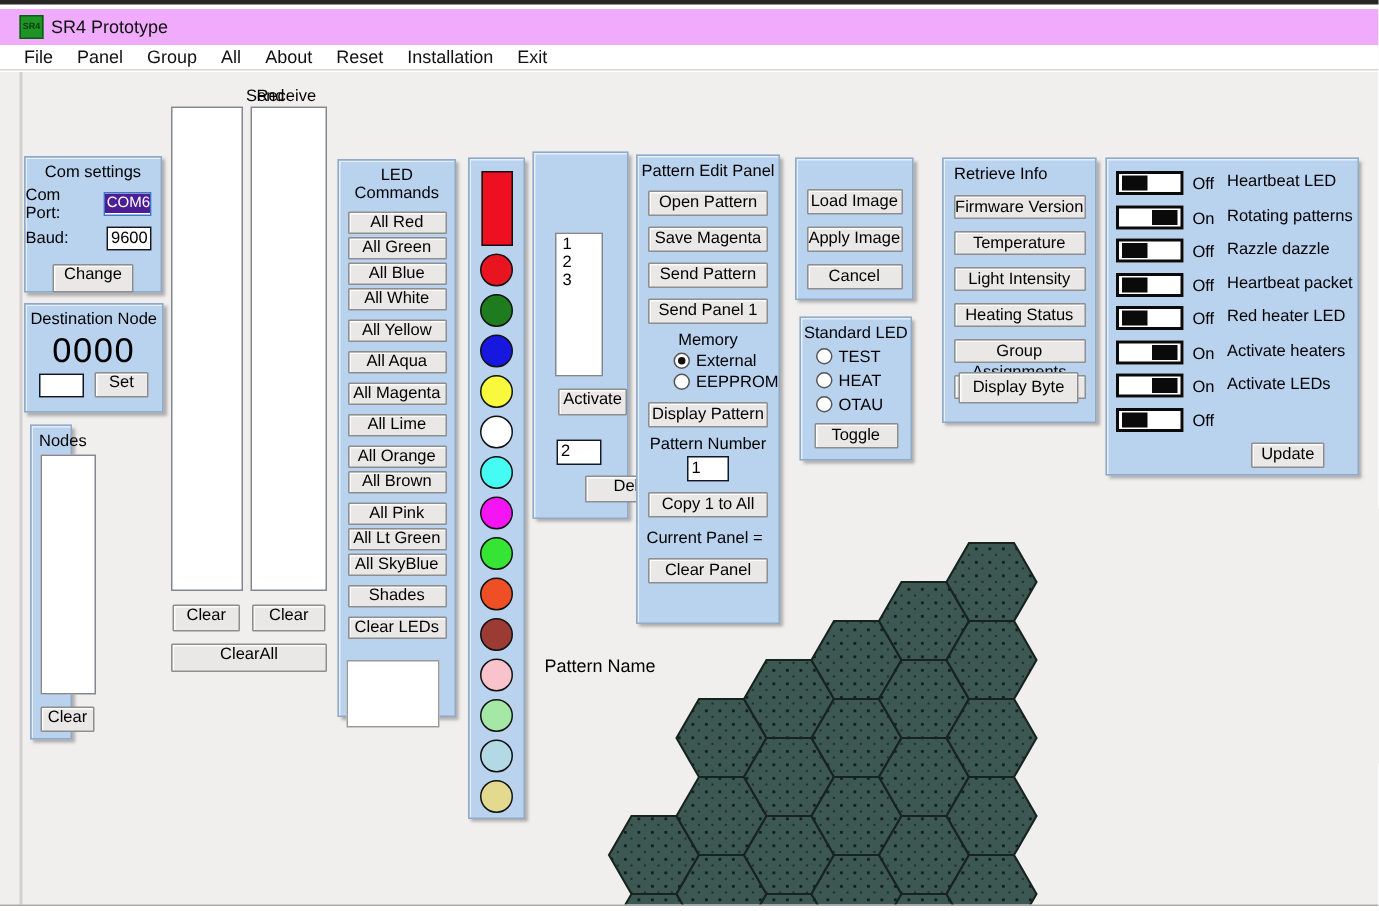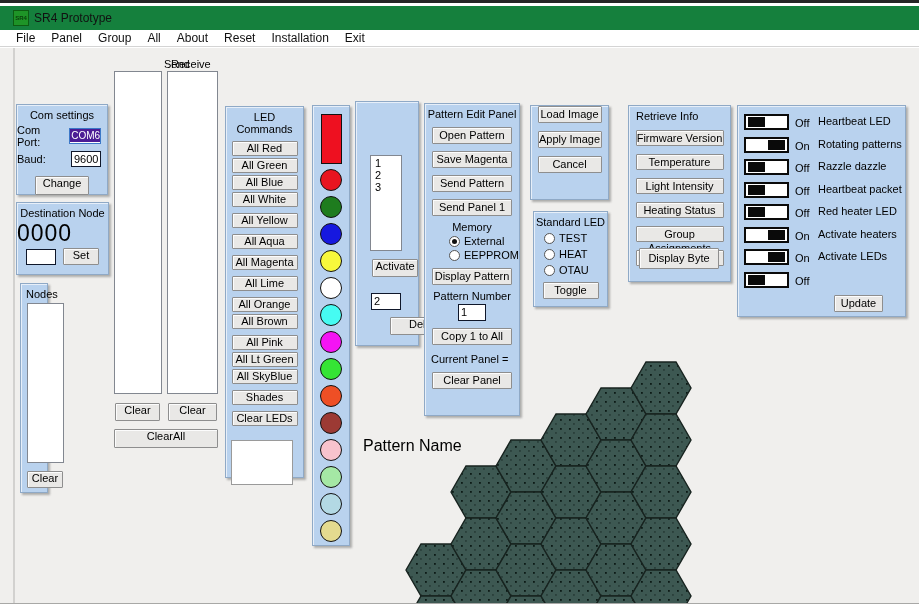--- a/index.html
+++ b/index.html
@@ -1,19 +1,19 @@
 <!DOCTYPE html>
 <html><head>
 <meta charset="utf-8">
 <style>
   * { margin:0; padding:0; box-sizing:border-box; }
   html,body { background:#ffffff; }
   body { font-family:"Liberation Sans", sans-serif; width:919px; height:607px; overflow:hidden; }
   .window { position:relative; width:919px; height:607px; background:#ffffff; border-top:3px solid #262626; overflow:hidden; }
-  .titlebar { position:absolute; left:0; top:3px; width:100%; height:24px; background:#15803d; }
+  .titlebar { position:absolute; left:0; top:3px; width:100%; height:24px; background:#f0abfc; }
   .app-icon { position:absolute; left:13px; top:4px; width:16px; height:16px; background:#1e9427; border:1px solid #0d5c12; color:#083d0b; font-size:6px; font-weight:bold; text-align:center; line-height:14px; letter-spacing:0; }
   .title-text { position:absolute; left:34px; top:5px; font-size:12px; color:#111; }
   .menubar { position:absolute; left:0; top:27px; width:100%; height:17px; background:#ffffff; border-bottom:1px solid #d4d4d4; display:flex; align-items:center; padding-left:8px; }
   .menu-item { font-size:12px; color:#111; padding:0 8px; cursor:default; }
   .client { position:absolute; left:0; top:45px; width:919px; height:555px; background:#f0efed; }
   .left-rule { position:absolute; left:13px; top:0; width:2px; height:555px; background:#d2d1cf; }
   .bottomline { position:absolute; left:0; top:600px; width:100%; height:1px; background:#a8a8a6; }
 
   .panel { position:absolute; background:#b9d2ee; border:1px solid #8fa9c6; box-shadow:2px 2px 2px rgba(90,90,90,0.45), inset 1px 1px 0 rgba(255,255,255,0.65); }
   .ptitle { font-size:11px; color:#000; text-align:center; padding-top:4px; }
@@ -25,21 +25,21 @@
   
   #p-com { left:16px; top:56px; width:92px; height:91px; }
   #p-com .row { display:flex; align-items:center; justify-content:space-between; margin-top:3px; padding-right:6px; }
   #com-port-box { width:32px; height:16px; margin-left:3px; border:1px solid #3c78c8; padding:0; overflow:hidden; }
   #com-port-box .sel { display:block; background:#4c1d95; color:#fff; font-size:10px; padding:1px 1px; }
   #baud-box { width:30px; height:16px; margin-left:3px; }
   #btn-change { width:54px; height:19px; margin:9px auto 0 auto; }
 
   
   #p-dest { left:16px; top:154px; width:93px; height:73px; }
-  #dest-value { font-size:23px; color:#000; text-align:left; margin-top:1px; letter-spacing:1px; }
+  #dest-value { font-size:23px; color:#000; text-align:center; margin-top:1px; letter-spacing:1px; }
   #p-dest .row { display:flex; align-items:center; justify-content:center; gap:7px; margin-top:1px; }
   #dest-input { width:30px; height:16px; }
   #btn-set { width:36px; height:17px; }
 
   
   #p-nodes { left:20px; top:235px; width:28px; height:210px; }
   #p-nodes .ptitle { text-align:left; padding-left:5px; }
   #nodes-list { position:absolute; left:6px; top:19px; width:37px; height:160px; }
   #btn-nodes-clear { position:absolute; left:6px; top:187px; width:36px; height:17px; }
 
@@ -80,21 +80,21 @@
   #p-edit .sub { font-size:11px; text-align:center; margin-top:5px; }
   .radio { display:inline-block; width:11px; height:11px; border-radius:50%; background:#fff; border:1px solid #555; vertical-align:-2px; margin-right:4px; position:relative; }
   .radio.checked::after { content:""; position:absolute; left:2px; top:2px; width:5px; height:5px; border-radius:50%; background:#111; }
   .radio-row { font-size:11px; margin:2px 0 0 24px; }
   #pattern-number-input { display:block; width:28px; height:17px; margin:2px auto 0 auto; text-align:left; }
   #lbl-current-panel { font-size:11px; margin:8px 0 0 6px; }
 
   
   #p-img { left:530px; top:57px; width:79px; height:95px; }
   #p-img .btn { margin:8px auto 0 auto; width:64px; height:17px; line-height:15px; }
-  #p-img .btn:first-child { margin-top:0; }
+  #p-img .btn:first-child { margin-top:20px; }
 
   
   #p-std { left:533px; top:163px; width:75px; height:96px; }
   #p-std .radio-row { margin:4px 0 0 10px; }
   #btn-toggle { margin:6px auto 4px auto; width:56px; height:17px; line-height:15px; }
 
   
   #p-ret { left:628px; top:57px; width:103px; height:177px; }
   #p-ret .ptitle { text-align:left; padding-left:7px; }
   #p-ret .btn { margin:8px auto 0 auto; width:88px; height:16px; line-height:14px; }
@@ -104,21 +104,21 @@
   #p-tog { left:737px; top:57px; width:169px; height:212px; }
   .tog-row { position:absolute; left:0; width:100%; height:18px; }
   .tswitch { position:absolute; left:6px; top:0; width:45px; height:16px; background:#fff; border:2px solid #0a0a0a; }
   .tswitch .knob { position:absolute; top:1px; width:17px; height:10px; background:#0a0a0a; }
   .tswitch.off .knob { left:2px; }
   .tswitch.on .knob { left:22px; }
   .tog-state { position:absolute; left:57px; top:3px; font-size:11px; }
   .tog-label { position:absolute; left:80px; top:1px; font-size:11px; }
   #btn-update { position:absolute; left:96px; top:189px; width:49px; height:17px; line-height:15px; }
 
-  #lbl-pattern-name { position:absolute; left:363px; top:389px; font-size:16px; color:#000; }
+  #lbl-pattern-name { position:absolute; left:363px; top:389px; font-size:12px; color:#000; }
   #hexsvg { position:absolute; left:0; top:0; pointer-events:none; }
 </style>
 </head>
 <body>
 
 <div class="window">
   <div class="titlebar">
     <div class="app-icon">SR4</div>
     <span class="title-text">SR4 Prototype</span>
   </div>

